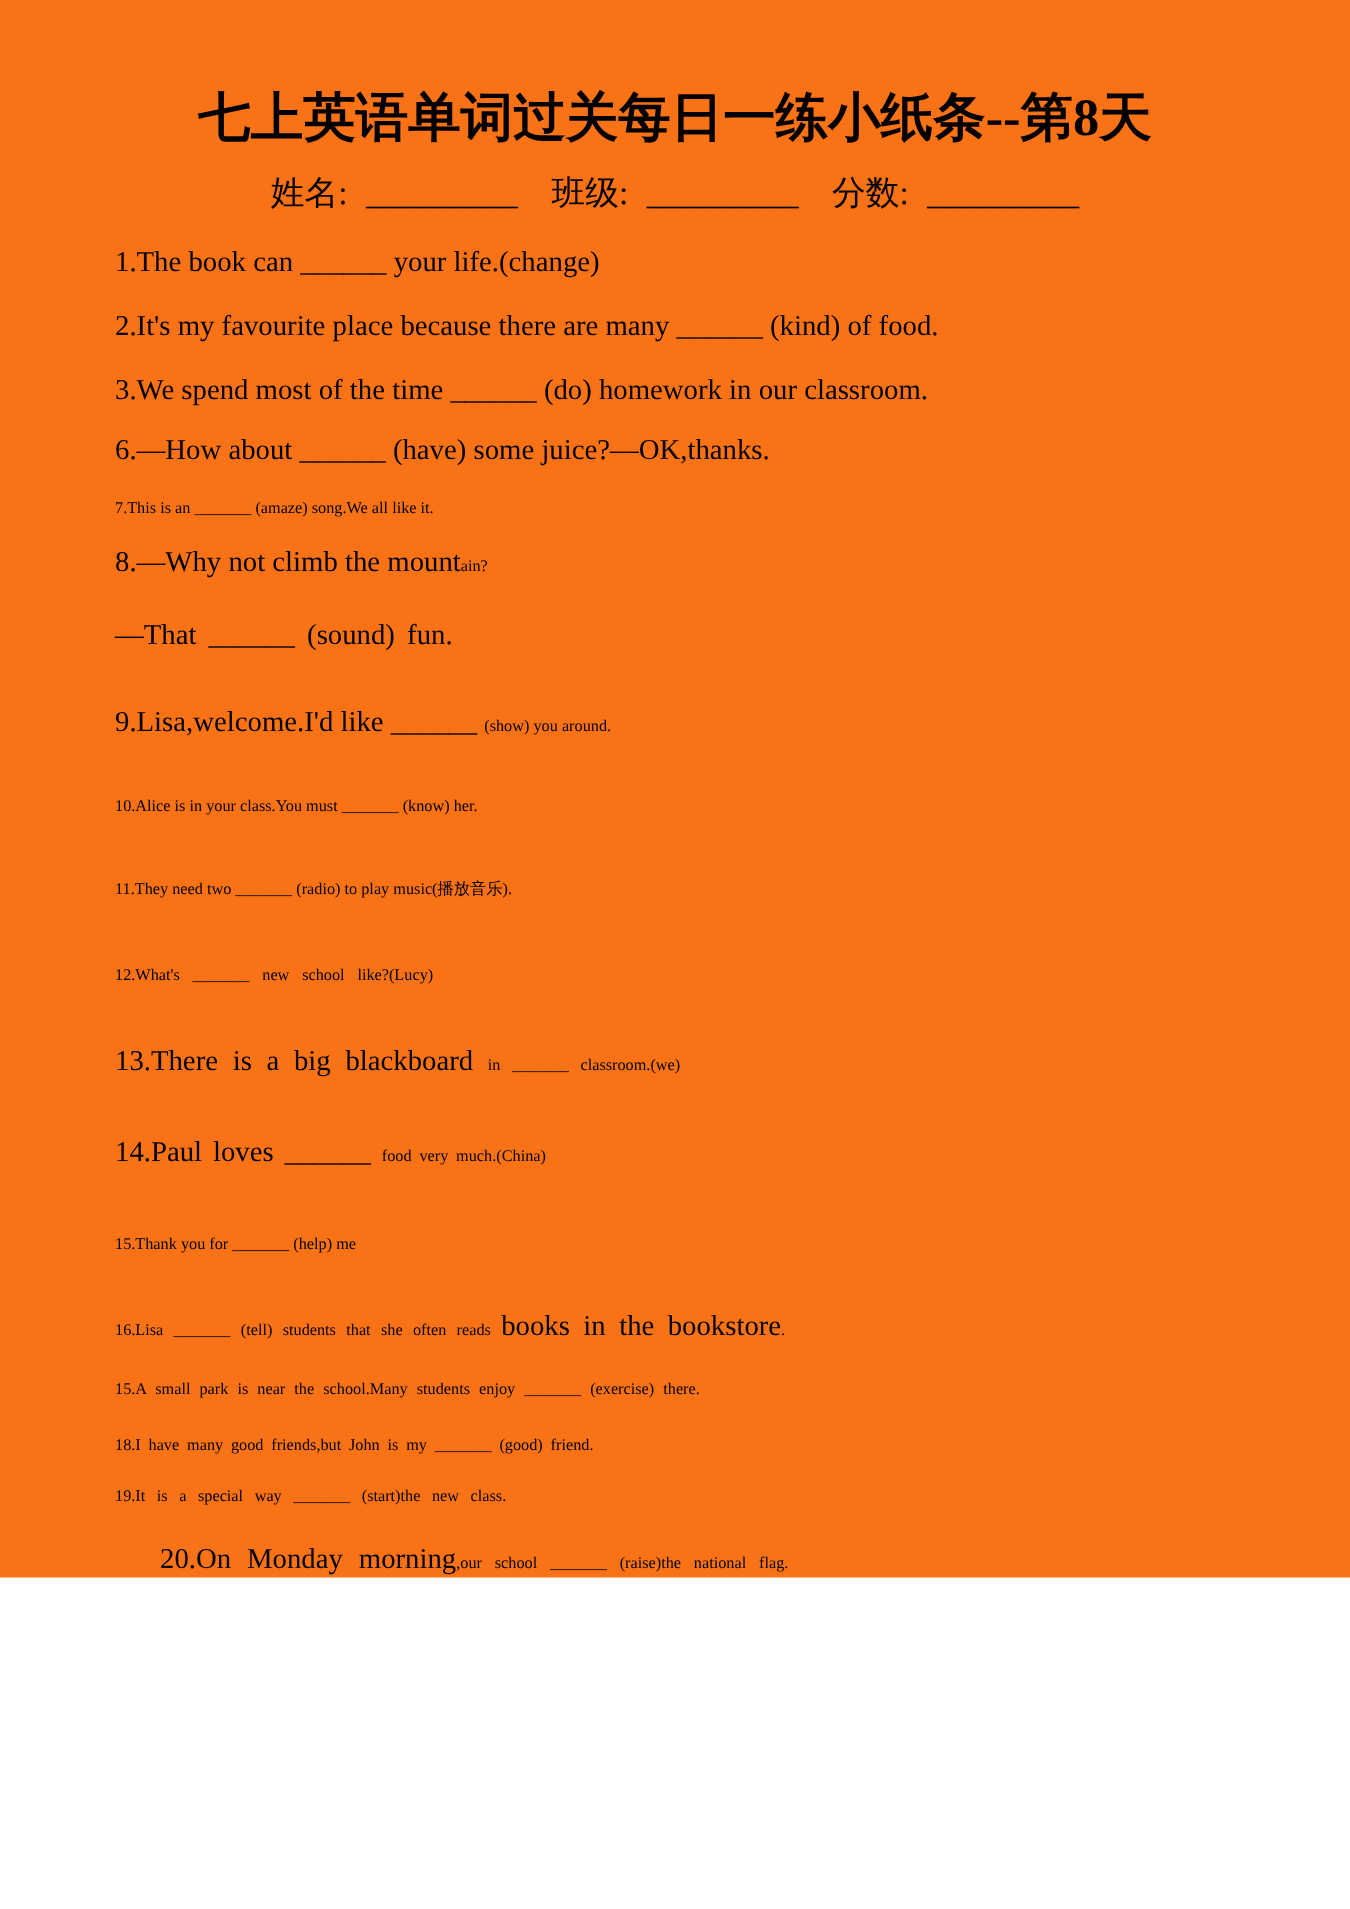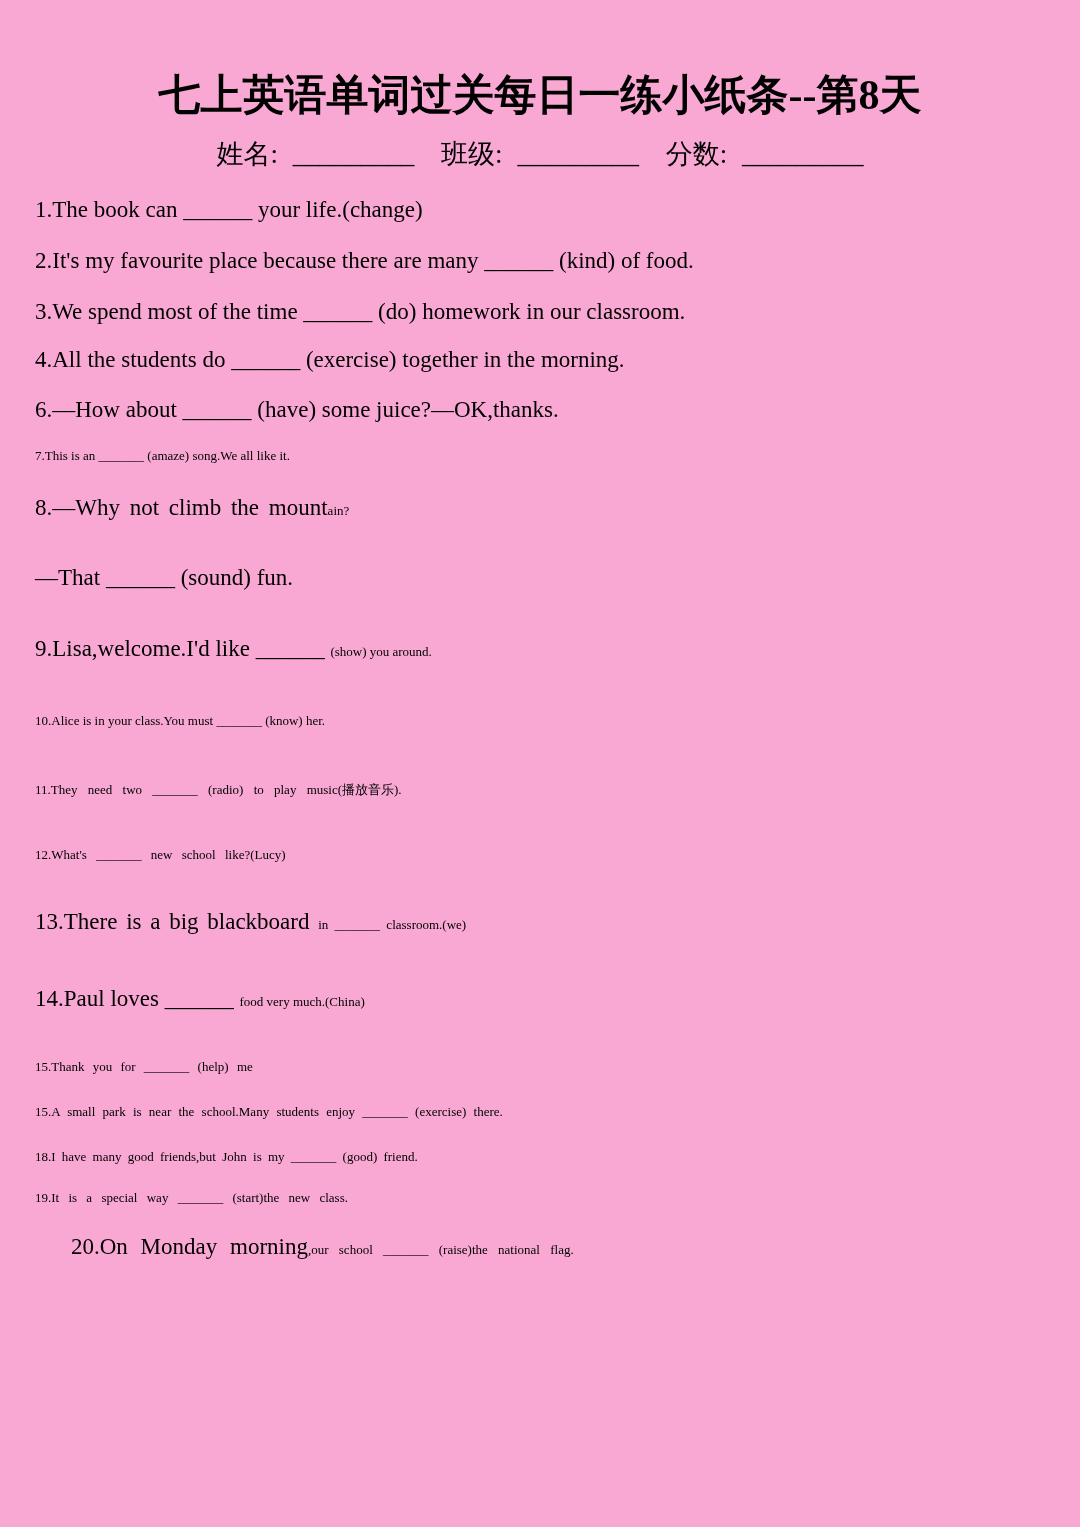--- a/index.html
+++ b/index.html
@@ -10,22 +10,22 @@
   body {
     width: 1080px;
     height: 1527px;
     font-family: "Liberation Serif", "DejaVu Serif", serif;
     color: #000000;
     overflow: hidden;
   }
   .page {
     position: relative;
     width: 1080px;
-    height: 1527px;
-    background: #f9a8d4;
+    height: 1262px;
+    background: #f97316;
   }
   .title {
     margin: 0;
     padding-top: 72px;
     text-align: center;
     font-size: 42px;
     font-weight: bold;
     letter-spacing: 0px;
     line-height: 1.1;
   }
@@ -38,21 +38,21 @@
   .header-group {
     display: inline-block;
     margin: 0 10px;
   }
   .header-blank {
     display: inline-block;
     margin-left: 8px;
     letter-spacing: 0;
   }
   .questions {
-    padding: 24px 50px 0 35px;
+    padding: 24px 50px 0 92px;
     font-family: Liberation Serif, serif;
   }
   .q {
     line-height: 1.25;
     white-space: nowrap;
   }
   .seg-lg { font-size: 23px; }
   .seg-sm { font-size: 13px; }
 
   
@@ -108,31 +108,31 @@
     <span class="header-group">
       <span>分数:</span>
       <span class="header-blank">_________</span>
     </span>
   </div>
 
   <div class="questions">
       <div class="q"><span class="seg-lg">1.The book can ______ your life.(change)</span></div>
       <div class="q"><span class="seg-lg">2.It's my favourite place because there are many ______ (kind) of food.</span></div>
       <div class="q"><span class="seg-lg">3.We spend most of the time ______ (do) homework in our classroom.</span></div>
-      <div class="q"><span class="seg-lg">4.All the students do ______ (exercise) together in the morning.</span></div>
       <div class="q"><span class="seg-lg">6.—How about ______ (have) some juice?—OK,thanks.</span></div>
       <div class="q"><span class="seg-sm">7.This is an _______ (amaze) song.We all like it.</span></div>
       <div class="q"><span class="seg-lg">8.—Why not climb the mount</span><span class="seg-sm">ain?</span></div>
       <div class="q"><span class="seg-lg">—That ______ (sound) fun.</span></div>
       <div class="q"><span class="seg-lg">9.Lisa,welcome.I'd like ______ </span><span class="seg-sm">(show) you around.</span></div>
       <div class="q"><span class="seg-sm">10.Alice is in your class.You must _______ (know) her.</span></div>
       <div class="q"><span class="seg-sm">11.They need two _______ (radio) to play music(播放音乐).</span></div>
       <div class="q"><span class="seg-sm">12.What's _______ new school like?(Lucy)</span></div>
       <div class="q"><span class="seg-lg">13.There is a big blackboard </span><span class="seg-sm">in _______ classroom.(we)</span></div>
       <div class="q"><span class="seg-lg">14.Paul loves ______ </span><span class="seg-sm">food very much.(China)</span></div>
       <div class="q"><span class="seg-sm">15.Thank you for _______ (help) me</span></div>
+      <div class="q"><span class="seg-sm">16.Lisa _______ (tell) students that she often reads </span><span class="seg-lg">books in the bookstore</span><span class="seg-sm">.</span></div>
       <div class="q"><span class="seg-sm">15.A small park is near the school.Many students enjoy _______ (exercise) there.</span></div>
       <div class="q"><span class="seg-sm">18.I have many good friends,but John is my _______ (good) friend.</span></div>
       <div class="q"><span class="seg-sm">19.It is a special way _______ (start)the new class.</span></div>
       <div class="q"><span class="seg-lg">20.On Monday morning</span><span class="seg-sm">,our school _______ (raise)the national flag.</span></div>
     </div>
 
 </div>
 
 </body></html>

